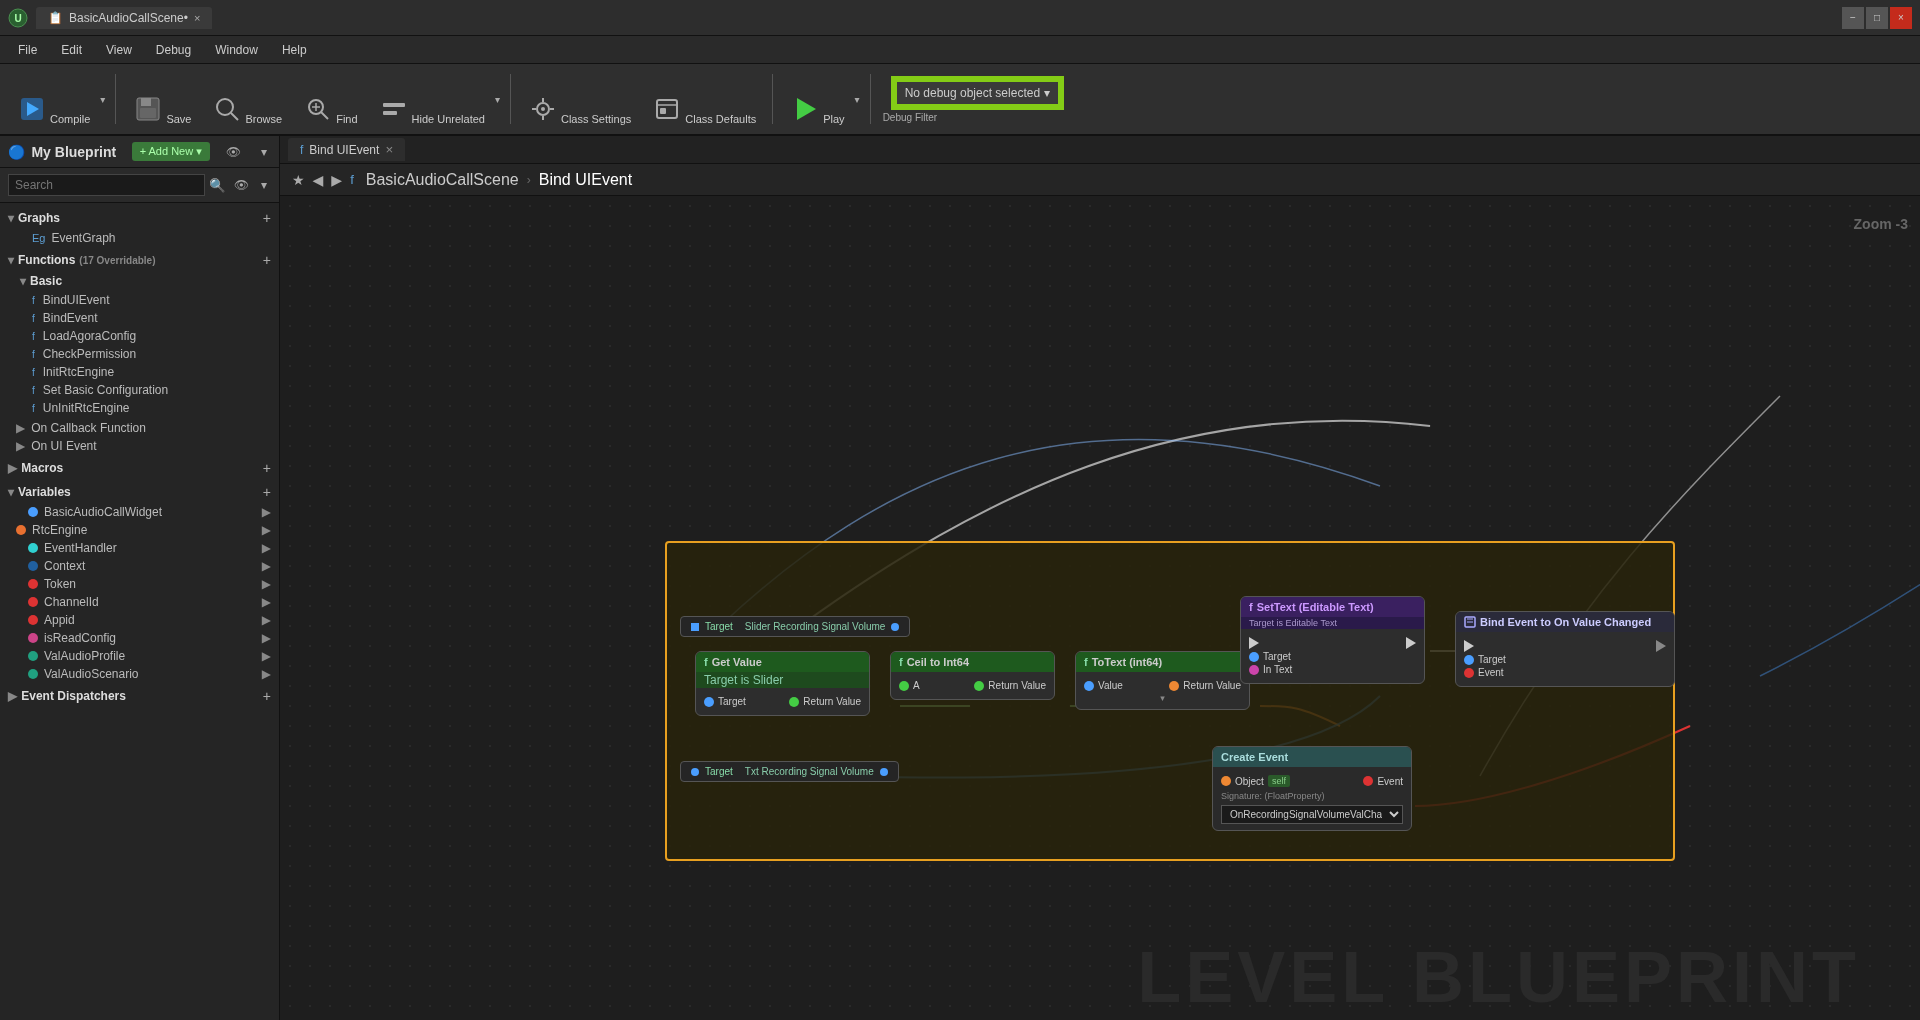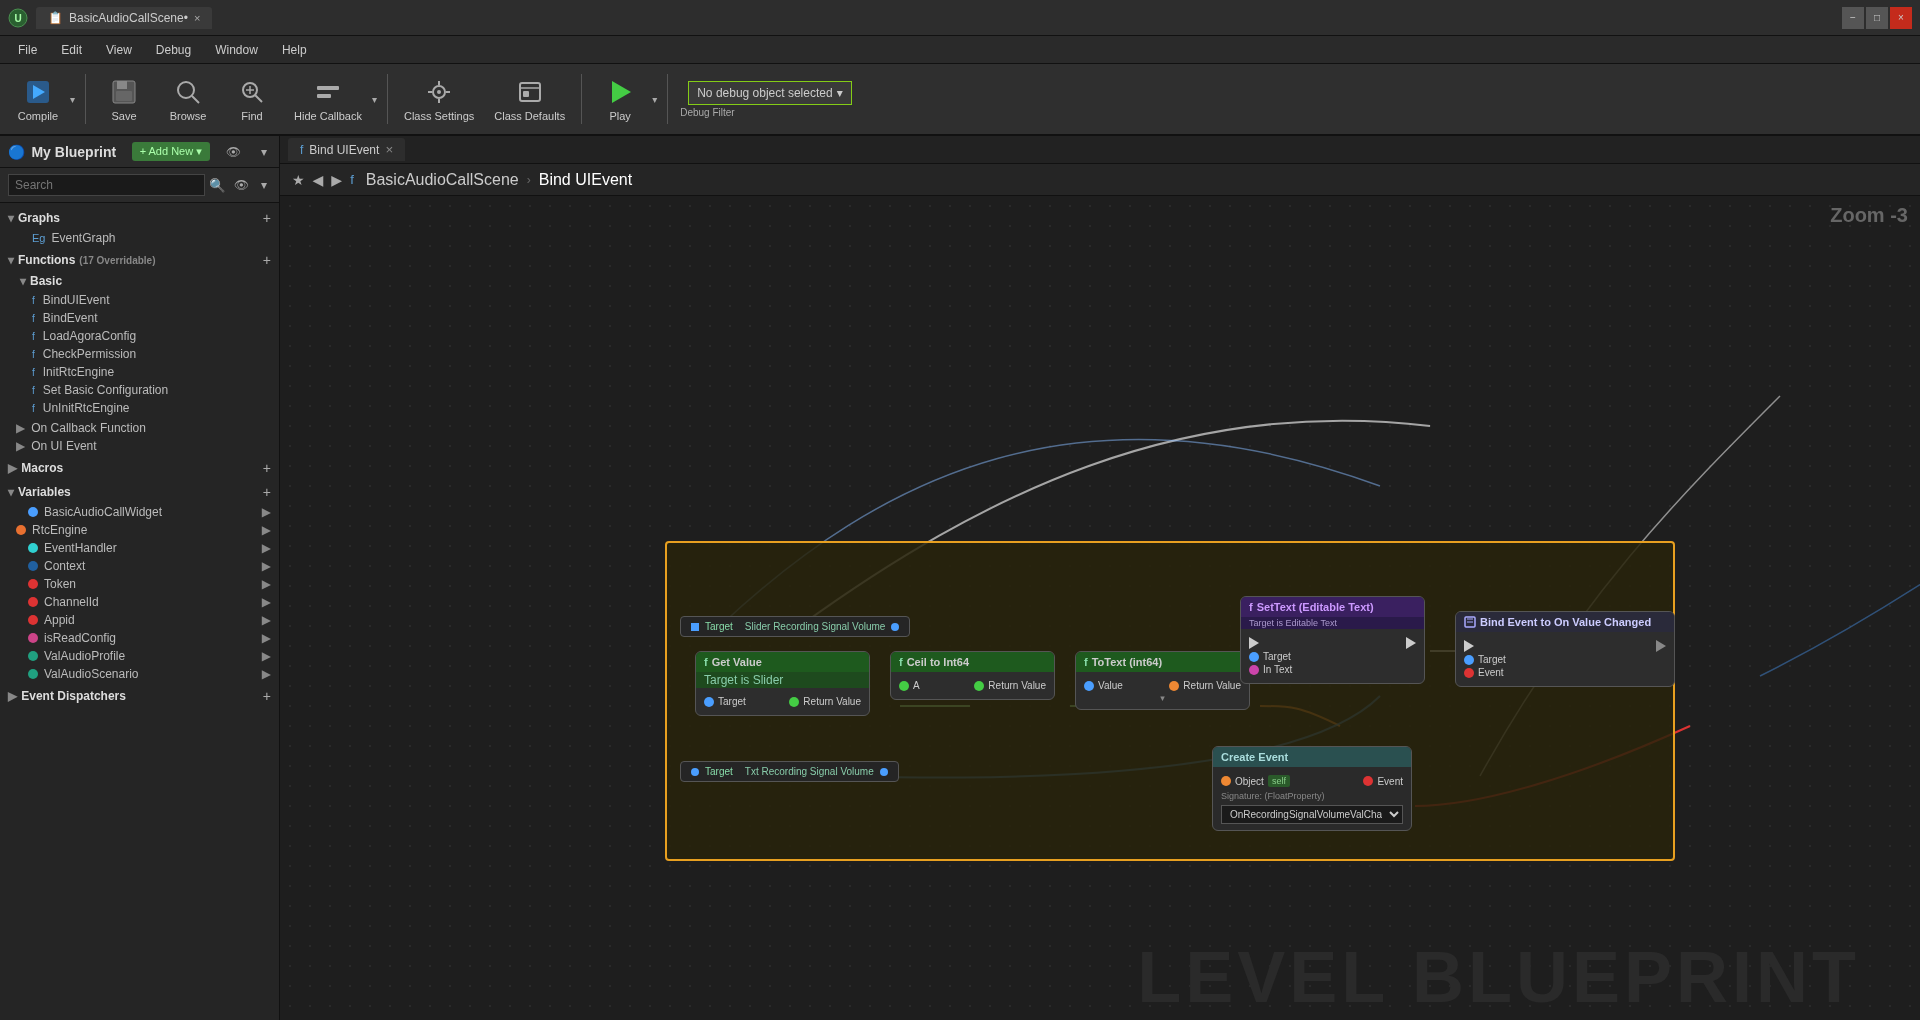--- a/index.html
+++ b/index.html
@@ -15,25 +15,25 @@
 
     
     #menubar { height: 28px; background: #2a2a2a; display: flex; align-items: center; padding: 0 8px; border-bottom: 1px solid #111; gap: 4px; }
     .menu-item { padding: 2px 10px; cursor: pointer; font-size: 12px; color: #ccc; }
 
     
     #app { display: flex; flex-direction: column; height: calc(1020px - 64px); }
 
     
     #toolbar { height: 72px; background: #2f2f2f; display: flex; align-items: center; padding: 0 8px; gap: 4px; border-bottom: 2px solid #111; }
-    .toolbar-btn { display: flex; flex-direction: column; align-items: center; justify-content: center; min-width: 60px; height: 60px; background: transparent; border: none; color: #ccc; cursor: pointer; padding: 4px 8px; gap: 2px; font-size: 11px; }
+    .toolbar-btn { display: flex; flex-direction: row; align-items: flex-end; justify-content: center; min-width: 60px; height: 60px; background: transparent; border: none; color: #ccc; cursor: pointer; padding: 4px 8px; gap: 2px; font-size: 11px; }
     .toolbar-icon { width: 32px; height: 32px; display: flex; align-items: center; justify-content: center; font-size: 20px; }
     .toolbar-sep { width: 1px; height: 50px; background: #555; margin: 0 4px; }
     .arrow-btn { background: transparent; border: none; color: #aaa; cursor: pointer; font-size: 10px; padding: 2px; }
-    .no-debug { background: #3a3a3a; border: 1px solid #84cc16; padding: 4px 8px; color: #ccc; display: flex; align-items: center; gap: 4px; margin-left: 8px; cursor: pointer; }
+    .no-debug { background: #3a3a3a; border: 6px solid #84cc16; padding: 4px 8px; color: #ccc; display: flex; align-items: center; gap: 4px; margin-left: 8px; cursor: pointer; }
     .debug-filter { font-size: 10px; color: #aaa; margin-top: 2px; }
     #debug-section { display: flex; flex-direction: column; align-items: flex-start; margin-left: 4px; }
 
     
     #content { display: flex; flex: 1; overflow: hidden; }
 
     
     #sidebar { width: 280px; background: #252525; border-right: 1px solid #111; display: flex; flex-direction: column; overflow: hidden; }
     #sidebar-header { padding: 6px 8px; background: #2a2a2a; display: flex; align-items: center; justify-content: space-between; border-bottom: 1px solid #111; }
     #sidebar-title { font-size: 14px; font-weight: bold; color: #ddd; display: flex; align-items: center; gap: 6px; }
@@ -61,21 +61,21 @@
     .small-icon { font-size: 10px; margin-right: 2px; }
 
     
     #canvas-area { flex: 1; background: #1e1e1e; position: relative; overflow: hidden; }
     #breadcrumb-bar { height: 32px; background: #252525; display: flex; align-items: center; padding: 0 12px; gap: 8px; border-bottom: 1px solid #111; }
     .breadcrumb-btn { background: transparent; border: none; color: #aaa; cursor: pointer; font-size: 14px; }
     .breadcrumb-sep { color: #666; }
     .breadcrumb-text { color: #ccc; font-size: 16px; }
     .breadcrumb-active { color: #fff; }
     .func-badge { color: #5d9fd4; font-size: 13px; margin-right: 4px; }
-    .zoom-label { position: absolute; top: 8px; right: 12px; color: #666; font-size: 20px; font-weight: bold; margin-left: 8px; }
+    .zoom-label { position: absolute; top: 20px; right: 12px; color: #666; font-size: 14px; font-weight: bold; margin-left: 8px; }
 
     #blueprint-canvas { width: 100%; height: calc(100% - 32px); position: relative; background-image: radial-gradient(circle, #2a2a2a 1px, transparent 1px); background-size: 20px 20px; }
 
     
     .bp-comment { position: absolute; border: 2px solid #e8a020; background: rgba(40,35,10,0.85); border-radius: 4px; }
     .bp-comment-title { background: #e8a020; color: #111; font-weight: bold; padding: 4px 10px; font-size: 13px; }
     .bp-comment-body { padding: 8px; }
 
     .bp-node { position: absolute; background: #2d2d2d; border: 1px solid #555; border-radius: 6px; min-width: 120px; }
     .bp-node-header { padding: 4px 8px; border-radius: 5px 5px 0 0; font-size: 11px; font-weight: bold; display: flex; align-items: center; gap: 4px; }
@@ -191,21 +191,21 @@
     </button>
 
     <div style="display:flex;align-items:center;">
       <button class="toolbar-btn">
         <div class="toolbar-icon">
           <svg width="28" height="28" viewBox="0 0 28 28">
             <rect x="3" y="8" width="22" height="4" rx="1" fill="#aaa"></rect>
             <rect x="3" y="16" width="14" height="4" rx="1" fill="#aaa"></rect>
           </svg>
         </div>
-        <span>Hide Callback</span>
+        <span>Hide Unrelated</span>
       </button>
       <button class="arrow-btn">▾</button>
     </div>
     <div class="toolbar-sep"></div>
 
     <button class="toolbar-btn">
       <div class="toolbar-icon">
         <svg width="28" height="28" viewBox="0 0 28 28">
           <circle cx="14" cy="14" r="6" fill="none" stroke="#aaa" stroke-width="2"></circle>
           <circle cx="14" cy="14" r="2" fill="#aaa"></circle>

